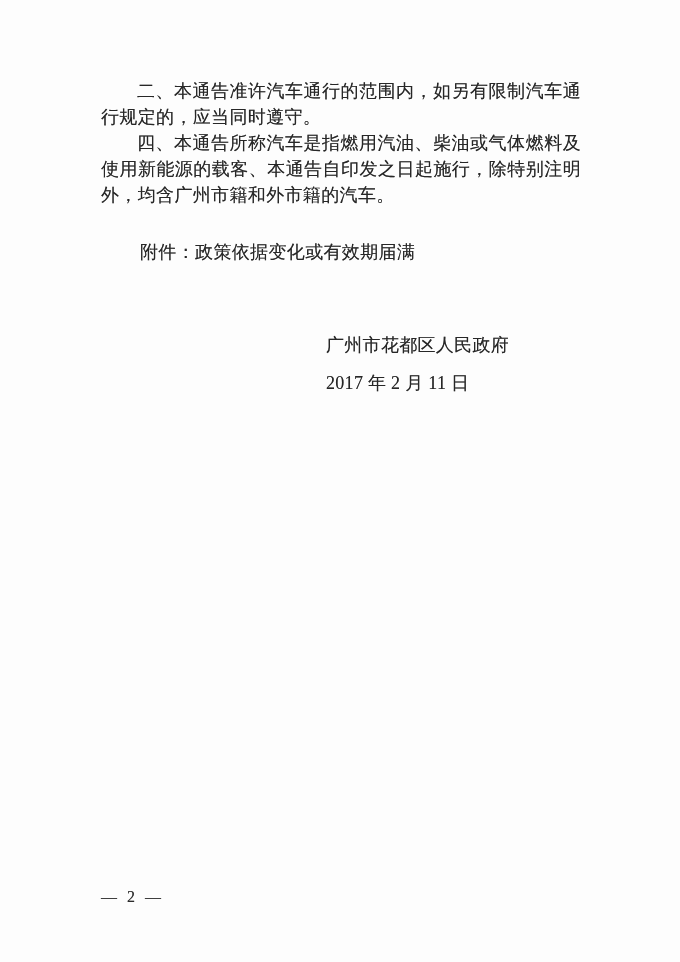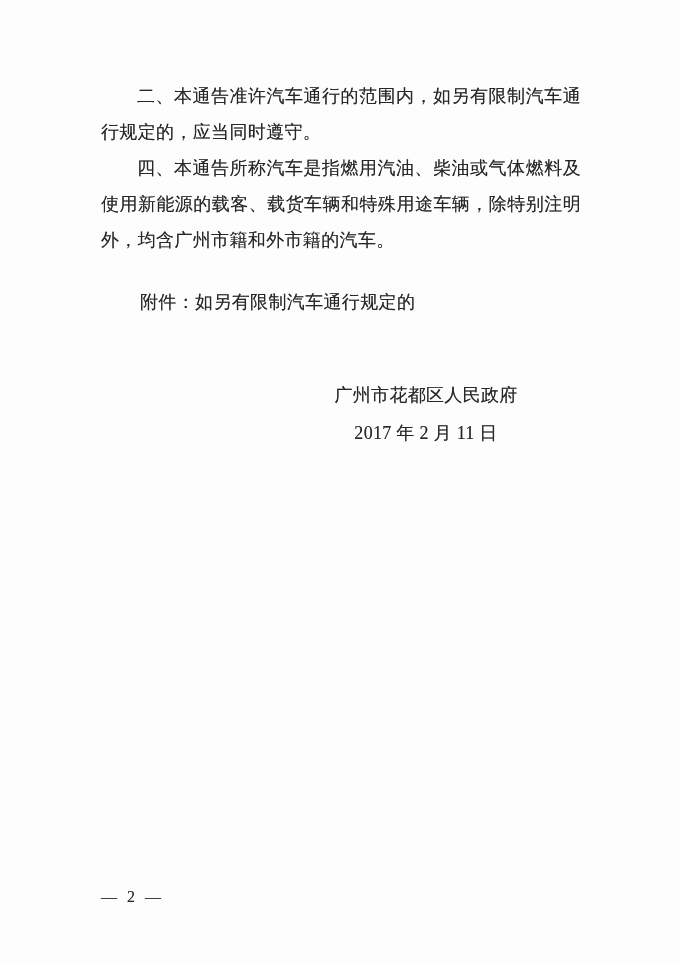--- a/index.html
+++ b/index.html
@@ -18,40 +18,39 @@
   }
   .content {
     position: absolute;
     left: 101px;
     top: 78px;
     width: 480px;
   }
   .para {
     margin: 0;
     font-size: 18px;
-    line-height: 36px;
+    line-height: 26px;
     letter-spacing: 0.35px;
     text-indent: 36px;
     text-align: justify;
     text-justify: inter-character;
     
     text-shadow: 0 0 0.6px rgba(45,45,45,0.55);
   }
   .attachment {
     margin: 28px 0 0 0;
     font-size: 18px;
     line-height: 32.3px;
     letter-spacing: 0.35px;
     text-indent: 39px;
     text-shadow: 0 0 0.6px rgba(45,45,45,0.55);
   }
   .signature-block {
     margin: 58px 55px 0 auto;
     width: 200px;
-    text-align: center;
     font-size: 18px;
     line-height: 38px;
     letter-spacing: 0.3px;
     text-shadow: 0 0 0.6px rgba(45,45,45,0.55);
   }
   .page-number {
     position: absolute;
     left: 101px;
     top: 888px;
     font-size: 16px;
@@ -59,23 +58,23 @@
     color: #2c2c2c;
     text-shadow: 0 0 0.5px rgba(45,45,45,0.5);
   }
 </style>
 </head>
 <body>
 
 <div class="page">
   <div class="content">
     <p class="para">二、本通告准许汽车通行的范围内，如另有限制汽车通行规定的，应当同时遵守。</p>
-    <p class="para">四、本通告所称汽车是指燃用汽油、柴油或气体燃料及使用新能源的载客、载货车辆和特殊用途车辆，除特别注明外，均含广州市籍和外市籍的汽车。</p>
+    <p class="para">四、本通告所称汽车是指燃用汽油、柴油或气体燃料及使用新能源的载客、本通告自印发之日起施行，除特别注明外，均含广州市籍和外市籍的汽车。</p>
 
-    <p class="attachment">附件：如另有限制汽车通行规定的</p>
+    <p class="attachment">附件：政策依据变化或有效期届满</p>
 
     <div class="signature-block">
       <div>广州市花都区人民政府</div>
       <div>2017 年 2 月 11 日</div>
     </div>
   </div>
 
   <div class="page-number">— 2 —</div>
 </div>
 

